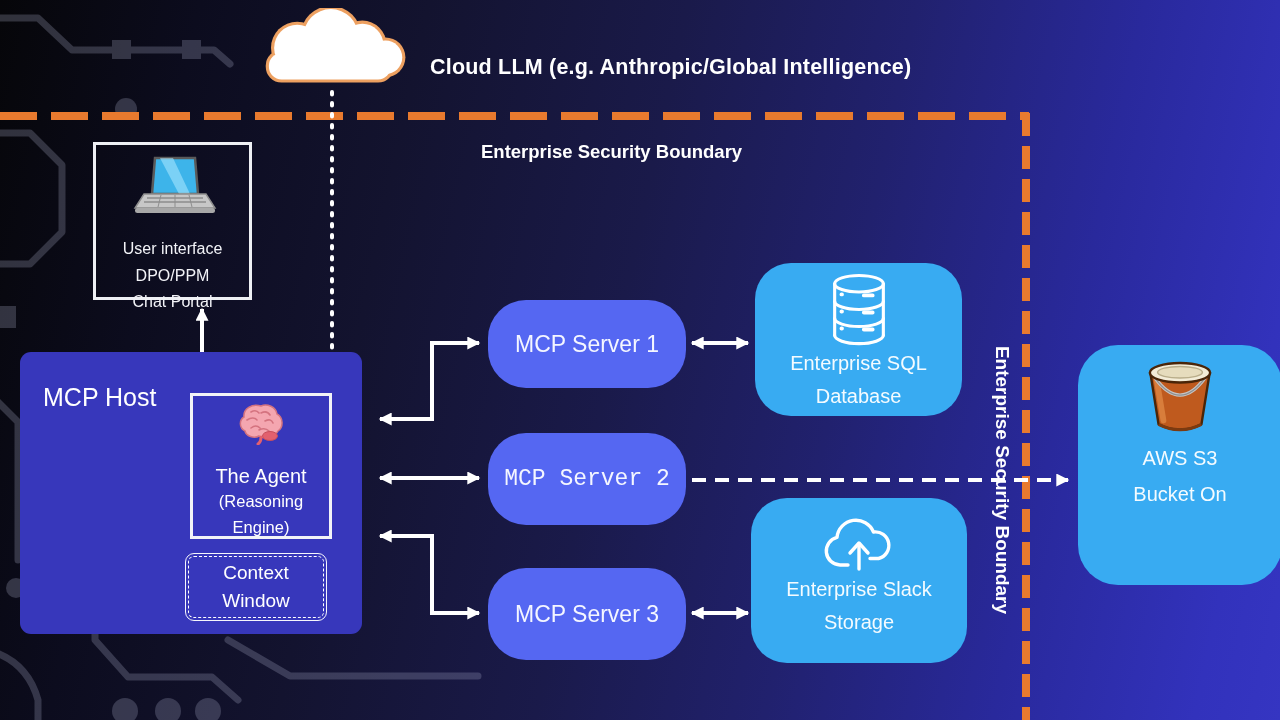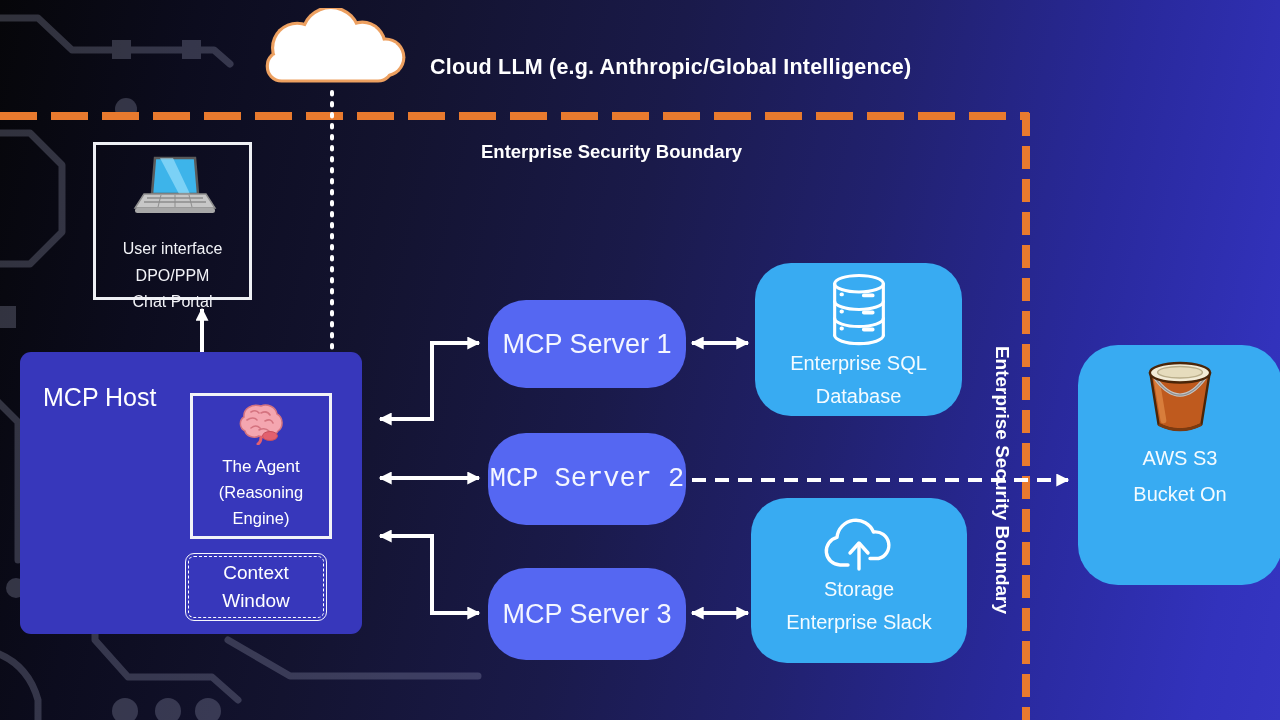--- a/index.html
+++ b/index.html
@@ -24,28 +24,28 @@
   }
   
   .ui-box{left:93px;top:142px;width:159px;height:158px;border:3px solid #eef0f4;text-align:center;}
   .ui-box .laptop{display:block;margin:11px auto 4px;}
   .ui-lines{font-size:16px;line-height:26.5px;color:#f2f3f7;margin-top:20px;}
   
   .host-box{left:20px;top:352px;width:342px;height:282px;background:#3737bb;border-radius:11px;}
   .host-label{position:absolute;left:23px;top:31px;font-size:25px;color:#fff;}
   .agent-box{position:absolute;left:170px;top:41px;width:142px;height:146px;border:3px solid #f2f3f7;box-sizing:border-box;text-align:center;}
   .agent-box .brain{display:block;margin:7px auto 0;}
-  .agent-title{font-size:17px;line-height:24px;margin-top:10px;}
+  .agent-title{font-size:20px;line-height:24px;margin-top:19px;}
   .agent-sub{font-size:16.5px;line-height:26px;}
   .ctx-outer{position:absolute;left:165px;top:201px;width:142px;height:68px;border:1px solid rgba(255,255,255,.95);border-radius:9px;padding:2px;box-sizing:border-box;}
   .ctx-inner{width:100%;height:100%;border:1px dashed #fff;border-radius:6px;box-sizing:border-box;
     display:flex;align-items:center;justify-content:center;text-align:center;font-size:19px;line-height:28px;}
   
   .server{background:#5567f2;border-radius:38px;display:flex;align-items:center;justify-content:center;
-    font-size:27px;color:#f4f6ff;}
+    font-size:23px;color:#f4f6ff;}
   .server1{left:488px;top:300px;width:198px;height:88px;}
   .server2{left:488px;top:433px;width:198px;height:92px;font-family:Liberation Mono, monospace;}
   .server3{left:488px;top:568px;width:198px;height:92px;}
   
   .resource{background:#38abf2;border-radius:36px;text-align:center;color:#f4fbff;}
   .resource .r-icon{display:block;margin:0 auto;}
   .r-lines{font-size:20px;line-height:33px;}
   .db-box{left:755px;top:263px;width:207px;height:153px;padding-top:10px;}
   .slack-box{left:751px;top:498px;width:216px;height:165px;padding-top:15px;}
   .s3-box{left:1078px;top:345px;width:204px;height:240px;padding-top:15px;border-radius:40px;}
@@ -192,22 +192,22 @@
     </div>
   </div>
 
   <div class="box resource slack-box">
     <svg class="r-icon" width="84" height="60" viewBox="0 0 84 60" fill="none" stroke="#ffffff" stroke-width="3.4" stroke-linecap="round" stroke-linejoin="round">
       <path d="M31,52 h-8 a14,14 0 0 1 -3,-27.6 a19,19 0 0 1 36.5,-5.4 a13.5,13.5 0 0 1 5,26.5 h-8.5"></path>
       <line x1="42" y1="56" x2="42" y2="31"></line>
       <polyline points="33,40 42,30 51,40"></polyline>
     </svg>
     <div class="r-lines">
+      <div>Enterprise Slack</div>
       <div>Storage</div>
-      <div>Enterprise Slack</div>
     </div>
   </div>
 
   <div class="box resource s3-box">
     <svg class="r-icon" width="74" height="80" viewBox="0 0 76 82">
       <path d="M8,16 L16,66 Q38,77 60,66 L68,16 Z" fill="#bf5a1e" stroke="#4a2508" stroke-width="2.5" stroke-linejoin="round"></path>
       <path d="M14,20 L21,62" stroke="#e08a45" stroke-width="6" stroke-linecap="round" opacity="0.75" fill="none"></path>
       <path d="M16,66 Q38,77 60,66" fill="none" stroke="#7c3a10" stroke-width="3"></path>
       <path d="M12,18 Q38,54 64,18" fill="none" stroke="#c6c6c6" stroke-width="3.5"></path>
       <path d="M12,18 Q38,54 64,18" fill="none" stroke="#8f8f8f" stroke-width="1.2"></path>

